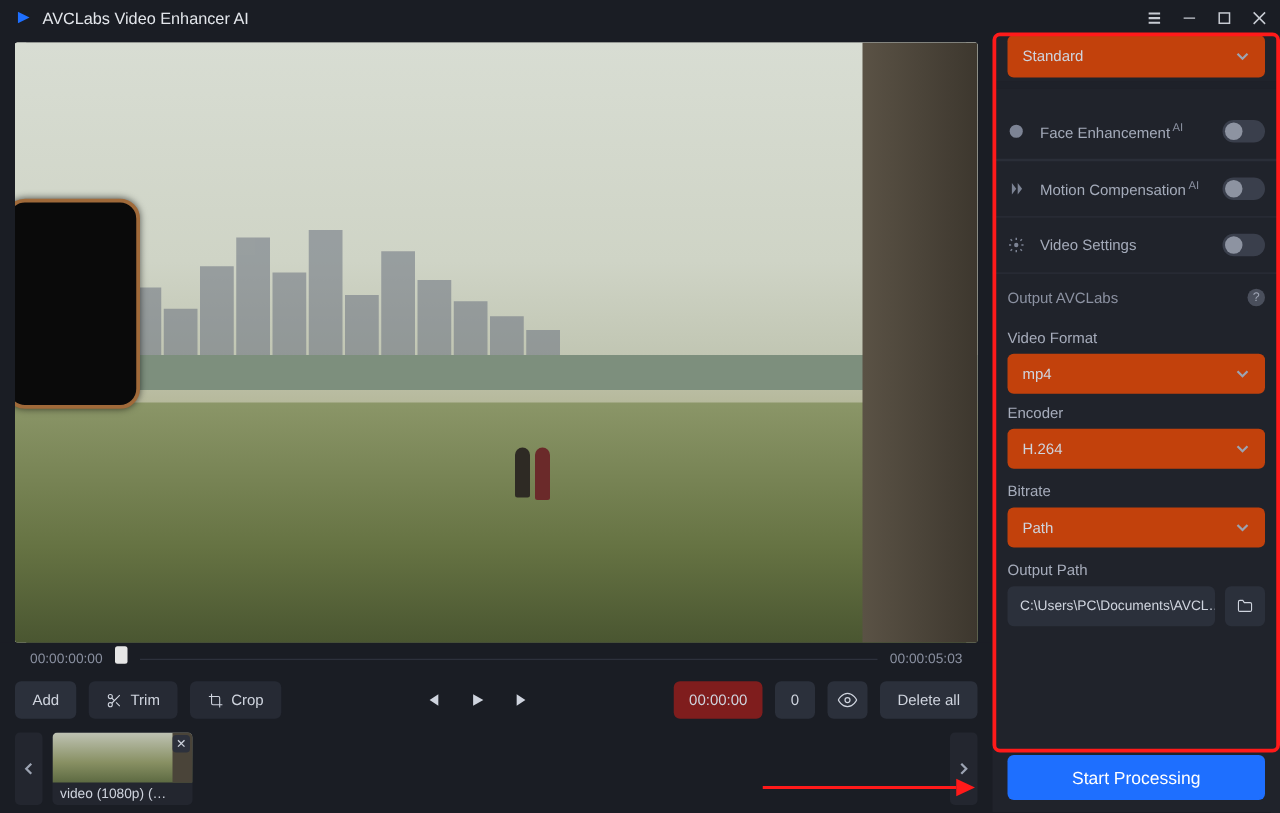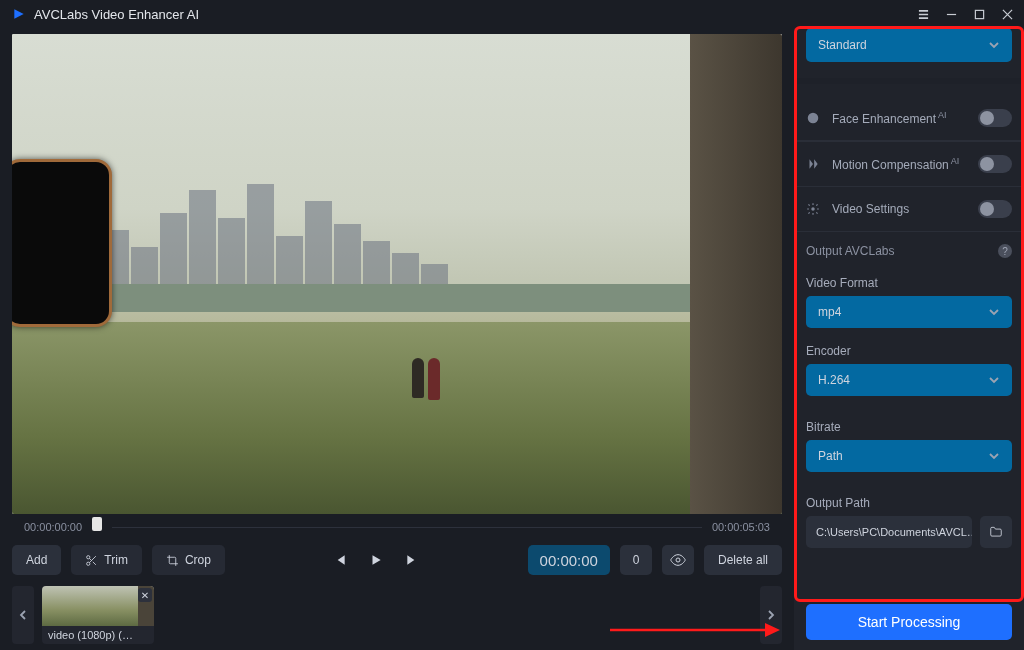--- a/index.html
+++ b/index.html
@@ -43,38 +43,38 @@
   .tl-ticks::before{ content:""; position:absolute; left:0; right:0; top:50%; height:1px; background:#2d313c; }
 
   
   .tools { height:40px; display:flex; align-items:center; padding:0 12px; gap:10px; }
   .btn { background:#2b303b; color:#cfd4de; border:none; border-radius:5px; height:30px; padding:0 14px; font-size:12px; display:flex; align-items:center; gap:6px; cursor:pointer; }
   .btn.outline { background:#262a34; }
   .btn svg { width:13px; height:13px; stroke:#cfd4de; fill:none; stroke-width:1.6; }
   .play-ctrl { display:flex; align-items:center; gap:16px; margin:0 auto; color:#cfd4de; }
   .play-ctrl span { display:flex; width:20px; justify-content:center; cursor:pointer; }
   .play-ctrl svg { width:14px; height:14px; fill:#cfd4de; }
-  .tc-box { background:#0c4a6e; height:30px; border-radius:5px; padding:0 12px; font-size:15px; display:flex; align-items:center; color:#cfd4de; }
+  .tc-box { background:#7f1d1d; height:30px; border-radius:5px; padding:0 12px; font-size:12px; display:flex; align-items:center; color:#cfd4de; }
   .num-box { background:#2b303b; height:30px; width:32px; border-radius:5px; font-size:12px; display:flex; align-items:center; justify-content:center; color:#cfd4de; }
   .eye-btn { background:#2b303b; width:32px; height:30px; border-radius:5px; display:flex; align-items:center; justify-content:center; cursor:pointer; }
   .eye-btn svg{ width:16px; height:16px; stroke:#cfd4de; fill:none; stroke-width:1.5; }
 
   
   .strip { height:70px; padding:6px 12px; display:flex; align-items:center; gap:8px; }
   .strip-nav { width:22px; height:58px; background:#23262f; border-radius:4px; display:flex; align-items:center; justify-content:center; color:#6b7180; cursor:pointer; }
   .clip { width:112px; height:58px; background:#23262f; border-radius:4px; overflow:hidden; position:relative; cursor:pointer; }
   .clip .thumb { height:40px; background:linear-gradient(#bfc3b4,#889063 60%,#5d6a42); position:relative; }
   .clip .thumb::after{ content:""; position:absolute; right:0; top:0; bottom:0; width:14%; background:#4a4439; }
   .clip .label { height:18px; font-size:11px; color:#cfd4de; padding:0 6px; line-height:18px; white-space:nowrap; overflow:hidden; text-overflow:ellipsis; }
   .clip .close { position:absolute; top:2px; right:2px; width:14px; height:14px; background:#2d313c; border-radius:3px; color:#cfd4de; font-size:10px; display:flex; align-items:center; justify-content:center; cursor:pointer; }
 
   
   .r-highlight { position:absolute; inset:-2px 0 48px 0; border:3px solid #ff1a1a; border-radius:6px; pointer-events:none; z-index:5; }
   .panel-body { flex:1; padding:0 12px; overflow:hidden; }
-  .drop { height:34px; background:#0369a1; border-radius:5px; display:flex; align-items:center; justify-content:space-between; padding:0 12px; font-size:12px; color:#cfd4de; cursor:pointer; margin-bottom:16px; }
+  .drop { height:34px; background:#c2410c; border-radius:5px; display:flex; align-items:center; justify-content:space-between; padding:0 12px; font-size:12px; color:#cfd4de; cursor:pointer; margin-bottom:3px; }
   .drop.sm { height:32px; }
   .sep { height:6px; background:#1e2129; margin:0 -12px 12px; }
   .setting { height:44px; display:flex; align-items:center; justify-content:space-between; font-size:12px; color:#a4abba; }
   .setting .lbl { display:flex; align-items:center; gap:12px; }
   .setting .lbl svg { width:14px; height:14px; fill:#7c8394; }
   .setting sup { font-size:9px; margin-left:2px; color:#8a90a0; }
   .toggle { width:34px; height:18px; background:#3a3f4c; border-radius:9px; position:relative; cursor:pointer; }
   .toggle::after { content:""; position:absolute; width:14px; height:14px; background:#8d93a1; border-radius:50%; top:2px; left:2px; }
   .divider { height:1px; background:#2a2e38; margin:0 -12px; }
   .section-head { display:flex; align-items:center; justify-content:space-between; padding:12px 0 10px; font-size:12px; color:#8b91a1; }

